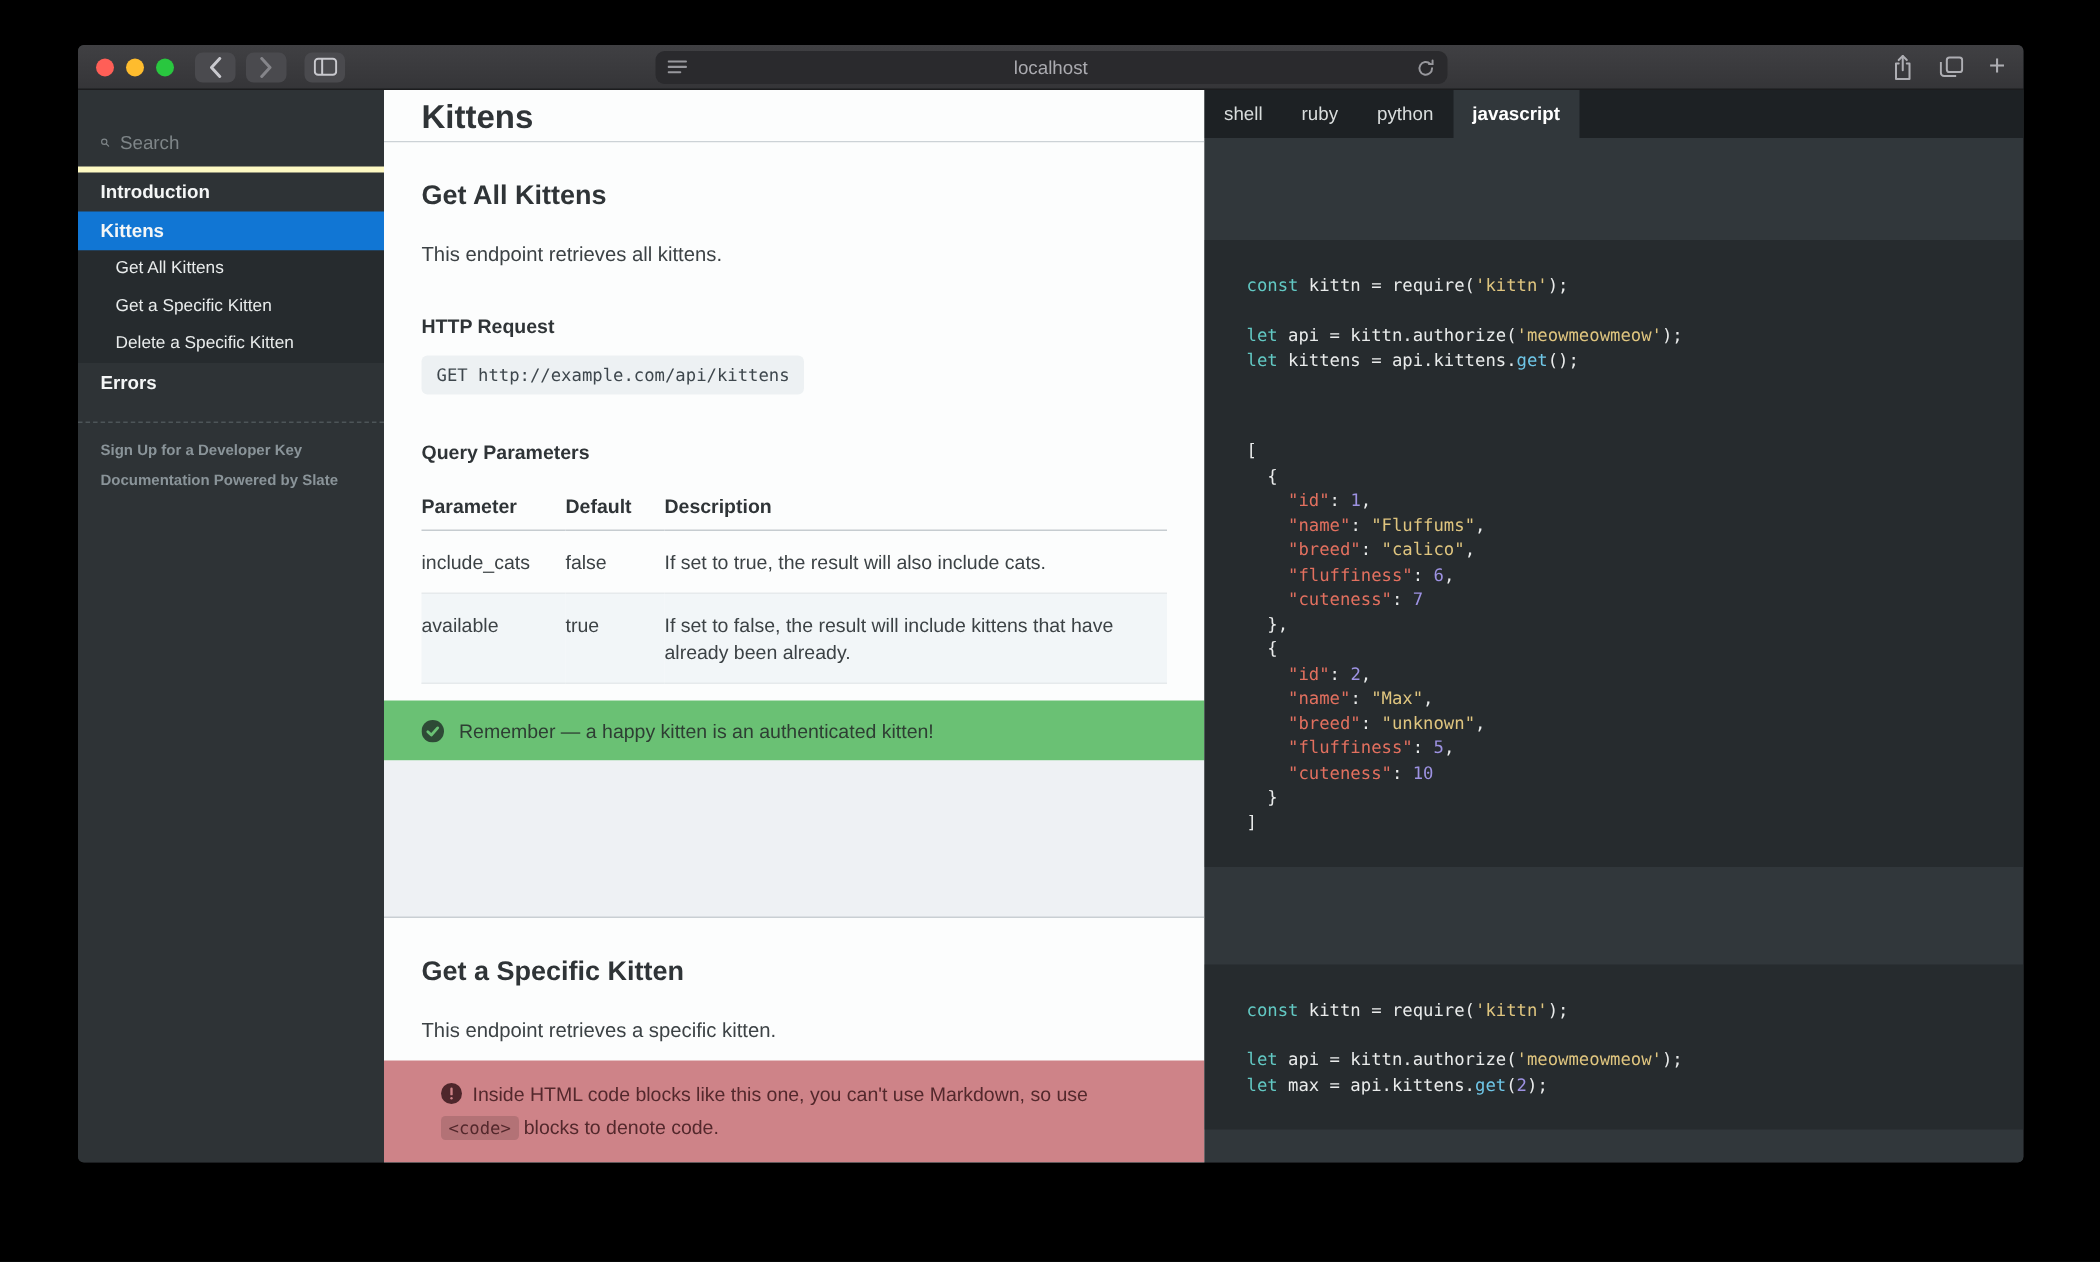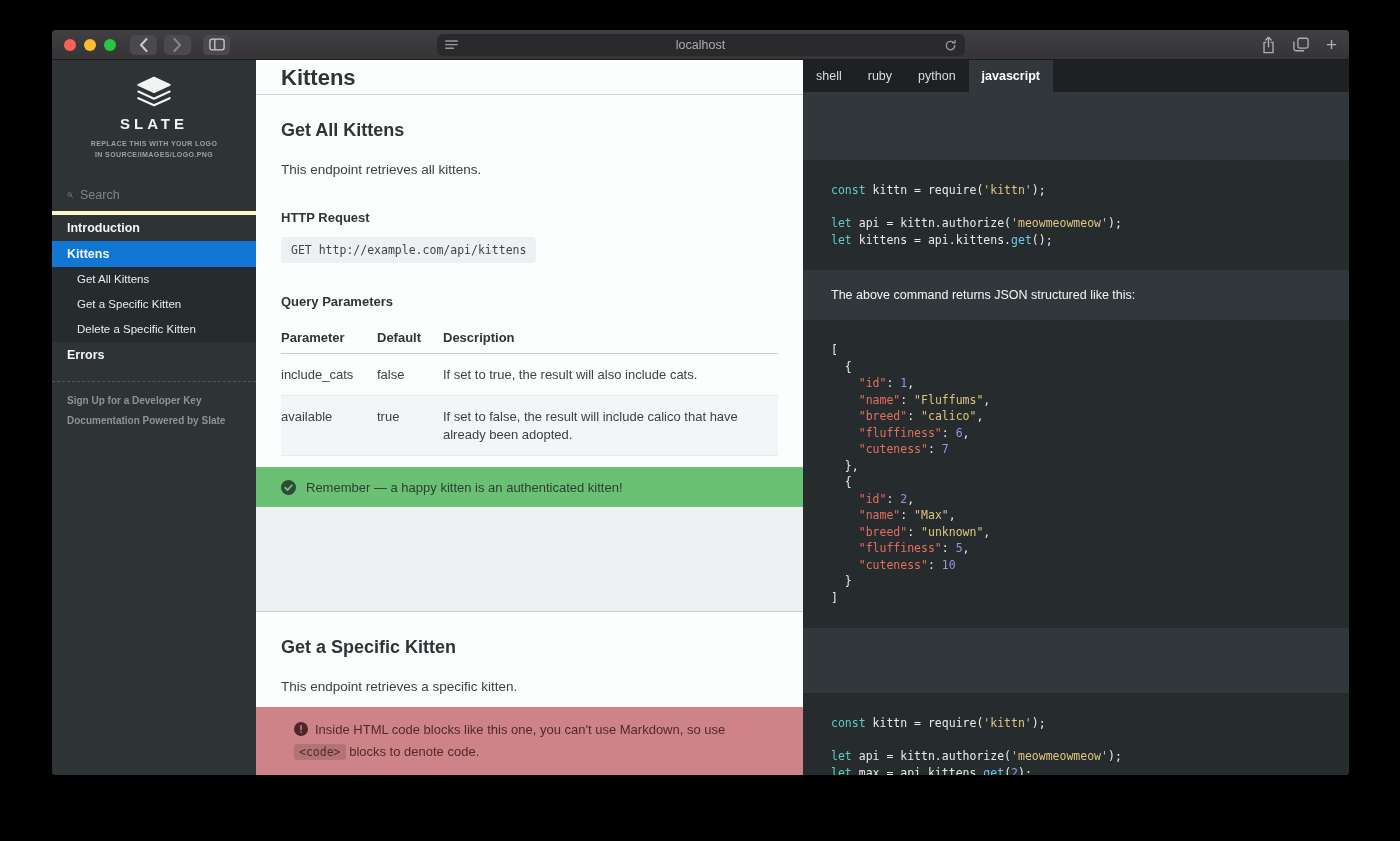--- a/index.html
+++ b/index.html
@@ -166,30 +166,20 @@
               <path d="M12.5 15 H3.5 a2.5 2.5 0 0 1 -2.5 -2.5 V4.5"></path>
             </svg>
         </button>
         <button class="plus-btn">+</button>
       </div>
     </div>
 
     <div class="app">
 
       <aside class="sidebar">
-        <div class="logo">
-          <svg width="38" height="33" viewBox="0 0 40 34" fill="none" stroke="#F2F4F4" stroke-width="2.2" stroke-linejoin="round" stroke-linecap="round">
-            <path d="M20 1.5 L36.5 9 L20 16.5 L3.5 9 Z" fill="#F2F4F4"></path>
-            <path d="M3.5 16 L20 23.5 L36.5 16"></path>
-            <path d="M3.5 23 L20 30.5 L36.5 23"></path>
-          </svg>
-          <div class="logo-title">SLATE</div>
-          <div class="logo-cap first">REPLACE THIS WITH YOUR LOGO</div>
-          <div class="logo-cap">IN SOURCE/IMAGES/LOGO.PNG</div>
-        </div>
 
         <div class="search">
           <svg width="12" height="12" viewBox="0 0 24 24" fill="none" stroke="#7E8588" stroke-width="3" stroke-linecap="round">
               <circle cx="10" cy="10" r="7"></circle>
               <line x1="15.5" y1="15.5" x2="22" y2="22"></line>
             </svg>
           <input type="text" placeholder="Search" style="">
         </div>
 
         <nav>
@@ -231,21 +221,21 @@
             </thead>
             <tbody>
               <tr>
                 <td>include_cats</td>
                 <td>false</td>
                 <td>If set to true, the result will also include cats.</td>
               </tr>
               <tr>
                 <td>available</td>
                 <td>true</td>
-                <td>If set to false, the result will include calico that have already been adopted.</td>
+                <td>If set to false, the result will include kittens that have already been already.</td>
               </tr>
             </tbody>
           </table>
         </div>
 
         <div class="aside success">
           <span class="s-icon">
             <svg width="15" height="15" viewBox="0 0 16 16">
                 <circle cx="8" cy="8" r="8" fill="#2E4A36"></circle>
                 <path d="M4.5 8.3 L7 10.7 L11.5 5.6" stroke="#6AC174" stroke-width="2" fill="none" stroke-linecap="round" stroke-linejoin="round"></path>
@@ -277,21 +267,20 @@
           <a class="lang-tab">shell</a>
           <a class="lang-tab">ruby</a>
           <a class="lang-tab">python</a>
           <a class="lang-tab active">javascript</a>
         </div>
 
         <div class="ex-spacer s1"></div>
 
         <pre class="codeblock"><div class="code-line"><span class="tok-kw">const</span><span class="tok-pl"> kittn = require(</span><span class="tok-str">'kittn'</span><span class="tok-pl">);</span></div><div class="code-line">&nbsp;</div><div class="code-line"><span class="tok-kw">let</span><span class="tok-pl"> api = kittn.authorize(</span><span class="tok-str">'meowmeowmeow'</span><span class="tok-pl">);</span></div><div class="code-line"><span class="tok-kw">let</span><span class="tok-pl"> kittens = api.kittens.</span><span class="tok-fn">get</span><span class="tok-pl">();</span></div></pre>
 
-        <div class="annotation">The above command returns JSON structured like this:</div>
 
         <pre class="codeblock"><div class="code-line"><span class="tok-pl">[</span></div><div class="code-line"><span class="tok-pl">  {</span></div><div class="code-line"><span class="tok-pl">    </span><span class="tok-key">"id"</span><span class="tok-pl">: </span><span class="tok-num">1</span><span class="tok-pl">,</span></div><div class="code-line"><span class="tok-pl">    </span><span class="tok-key">"name"</span><span class="tok-pl">: </span><span class="tok-str">"Fluffums"</span><span class="tok-pl">,</span></div><div class="code-line"><span class="tok-pl">    </span><span class="tok-key">"breed"</span><span class="tok-pl">: </span><span class="tok-str">"calico"</span><span class="tok-pl">,</span></div><div class="code-line"><span class="tok-pl">    </span><span class="tok-key">"fluffiness"</span><span class="tok-pl">: </span><span class="tok-num">6</span><span class="tok-pl">,</span></div><div class="code-line"><span class="tok-pl">    </span><span class="tok-key">"cuteness"</span><span class="tok-pl">: </span><span class="tok-num">7</span></div><div class="code-line"><span class="tok-pl">  },</span></div><div class="code-line"><span class="tok-pl">  {</span></div><div class="code-line"><span class="tok-pl">    </span><span class="tok-key">"id"</span><span class="tok-pl">: </span><span class="tok-num">2</span><span class="tok-pl">,</span></div><div class="code-line"><span class="tok-pl">    </span><span class="tok-key">"name"</span><span class="tok-pl">: </span><span class="tok-str">"Max"</span><span class="tok-pl">,</span></div><div class="code-line"><span class="tok-pl">    </span><span class="tok-key">"breed"</span><span class="tok-pl">: </span><span class="tok-str">"unknown"</span><span class="tok-pl">,</span></div><div class="code-line"><span class="tok-pl">    </span><span class="tok-key">"fluffiness"</span><span class="tok-pl">: </span><span class="tok-num">5</span><span class="tok-pl">,</span></div><div class="code-line"><span class="tok-pl">    </span><span class="tok-key">"cuteness"</span><span class="tok-pl">: </span><span class="tok-num">10</span></div><div class="code-line"><span class="tok-pl">  }</span></div><div class="code-line"><span class="tok-pl">]</span></div></pre>
 
         <div class="ex-spacer s2"></div>
 
         <pre class="codeblock"><div class="code-line"><span class="tok-kw">const</span><span class="tok-pl"> kittn = require(</span><span class="tok-str">'kittn'</span><span class="tok-pl">);</span></div><div class="code-line">&nbsp;</div><div class="code-line"><span class="tok-kw">let</span><span class="tok-pl"> api = kittn.authorize(</span><span class="tok-str">'meowmeowmeow'</span><span class="tok-pl">);</span></div><div class="code-line"><span class="tok-kw">let</span><span class="tok-pl"> max = api.kittens.</span><span class="tok-fn">get</span><span class="tok-pl">(</span><span class="tok-num">2</span><span class="tok-pl">);</span></div></pre>
       </section>
 
     </div>
   </div>

